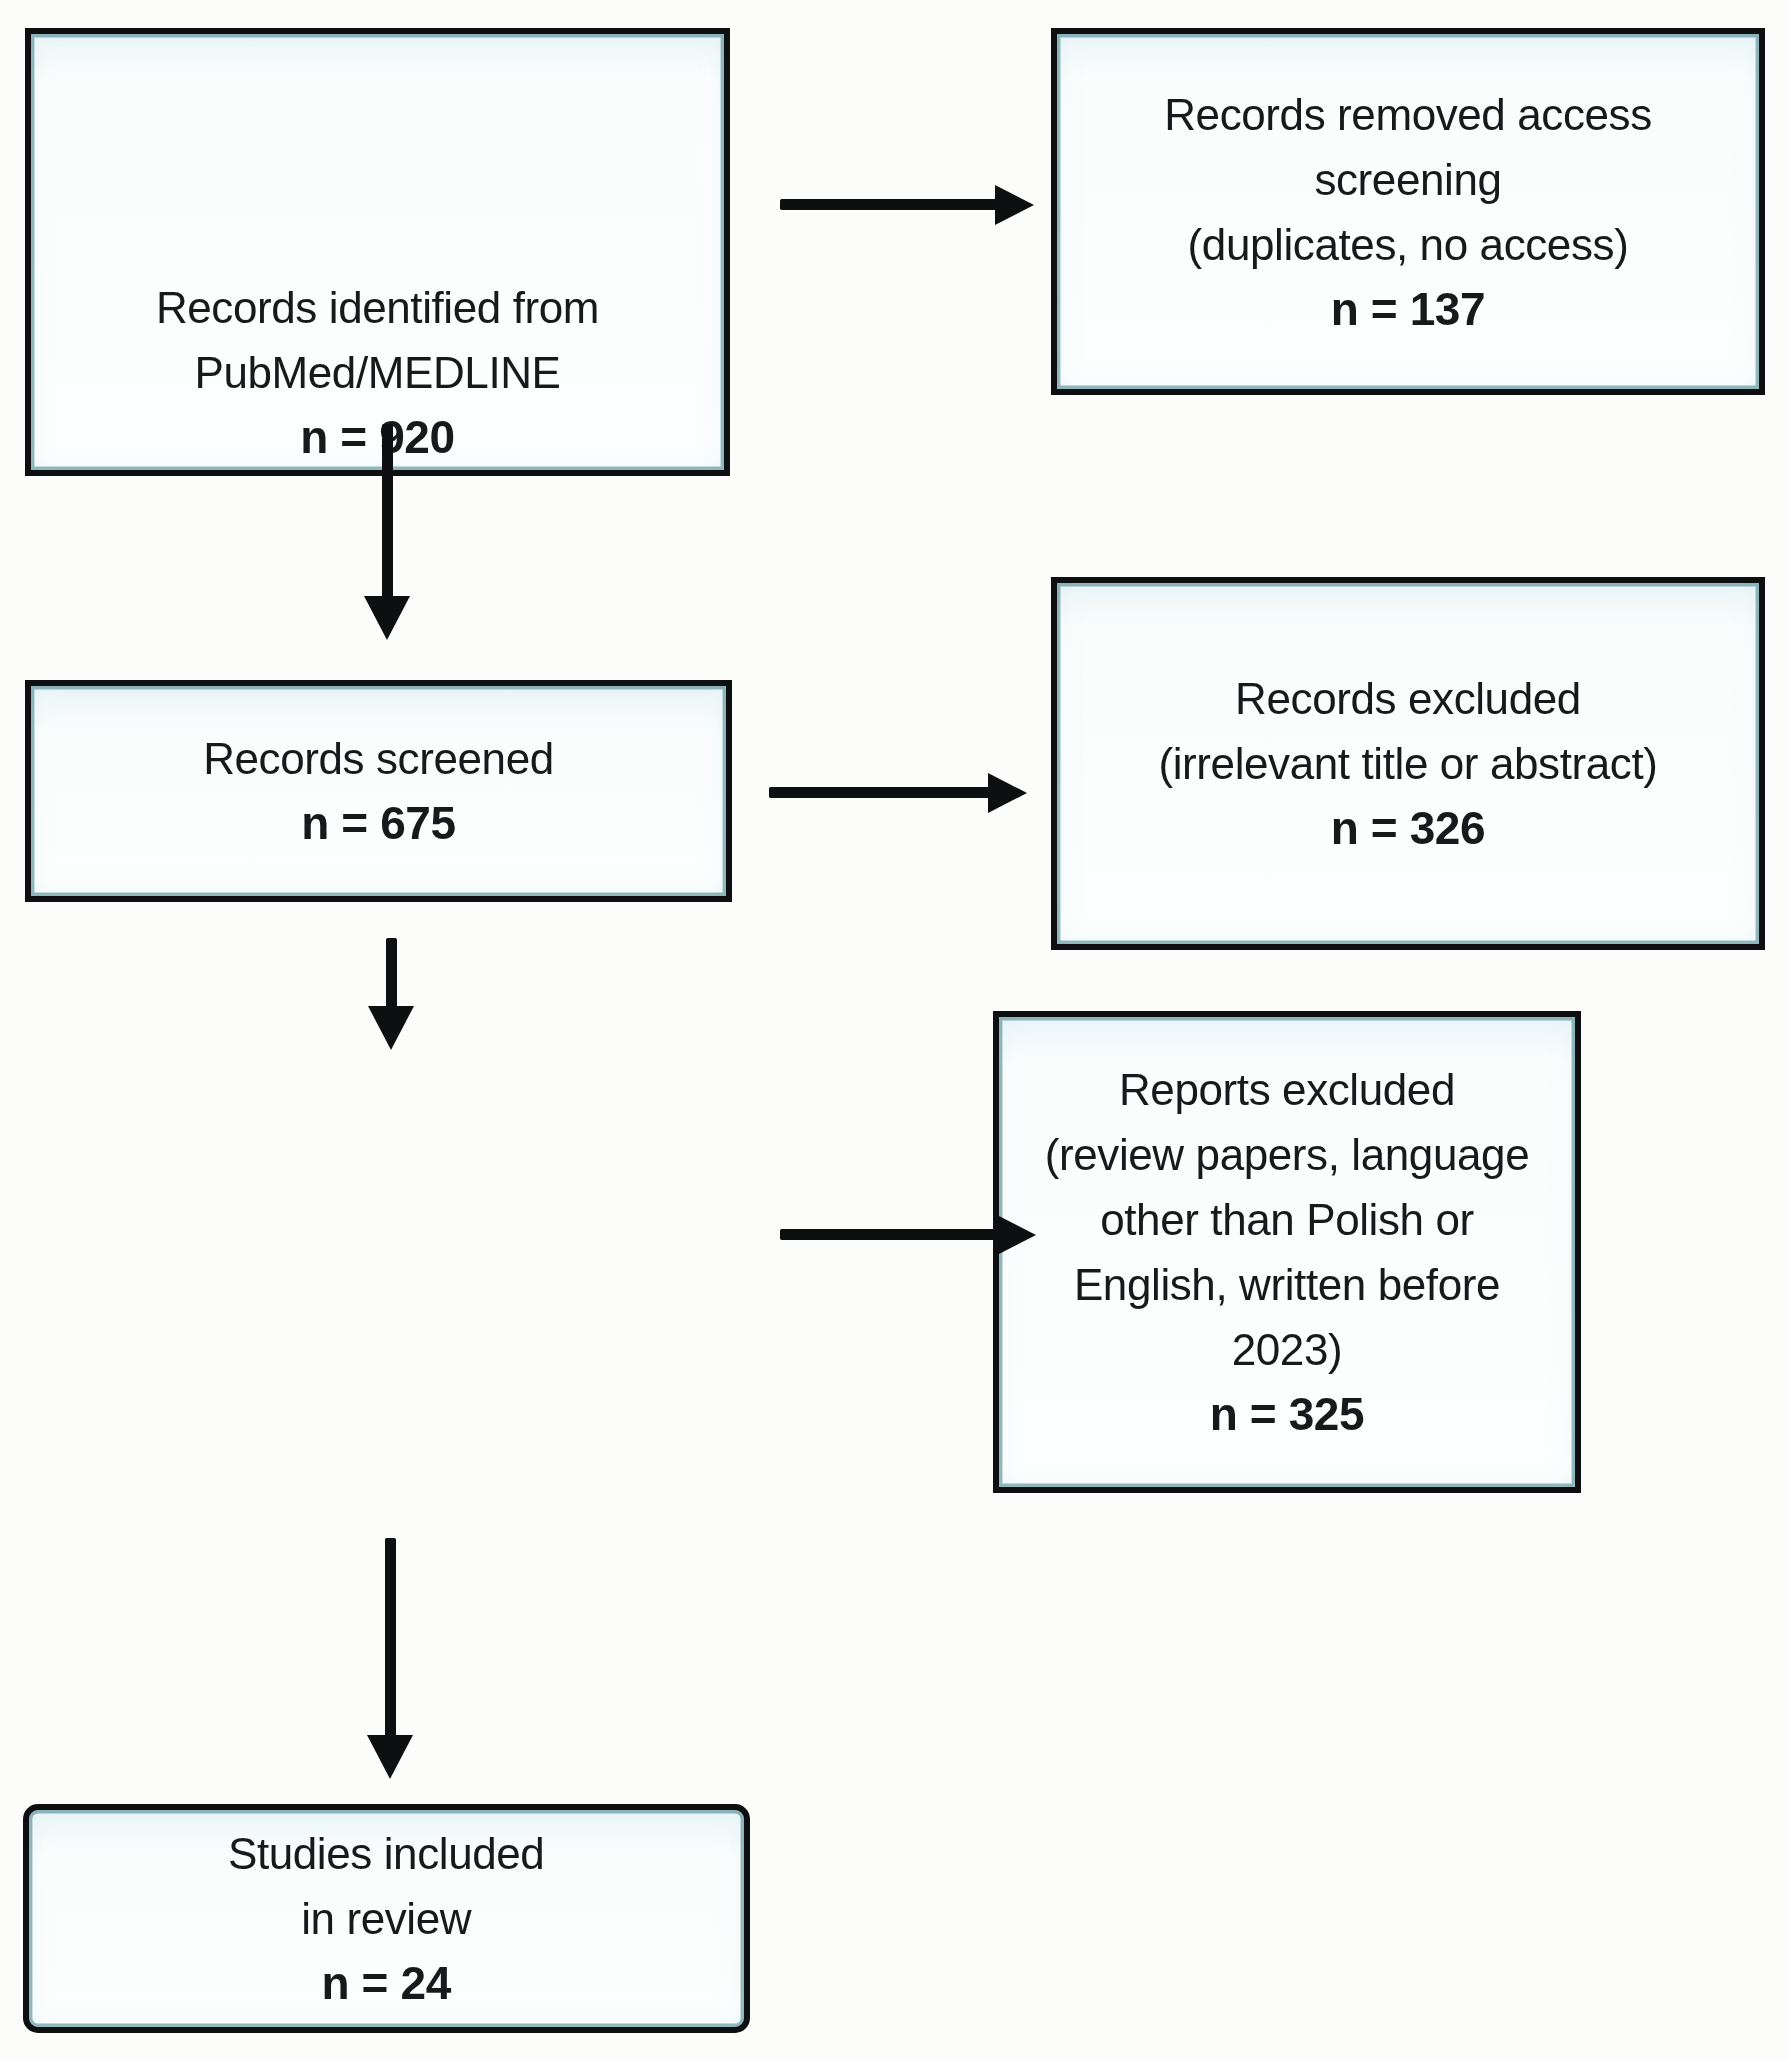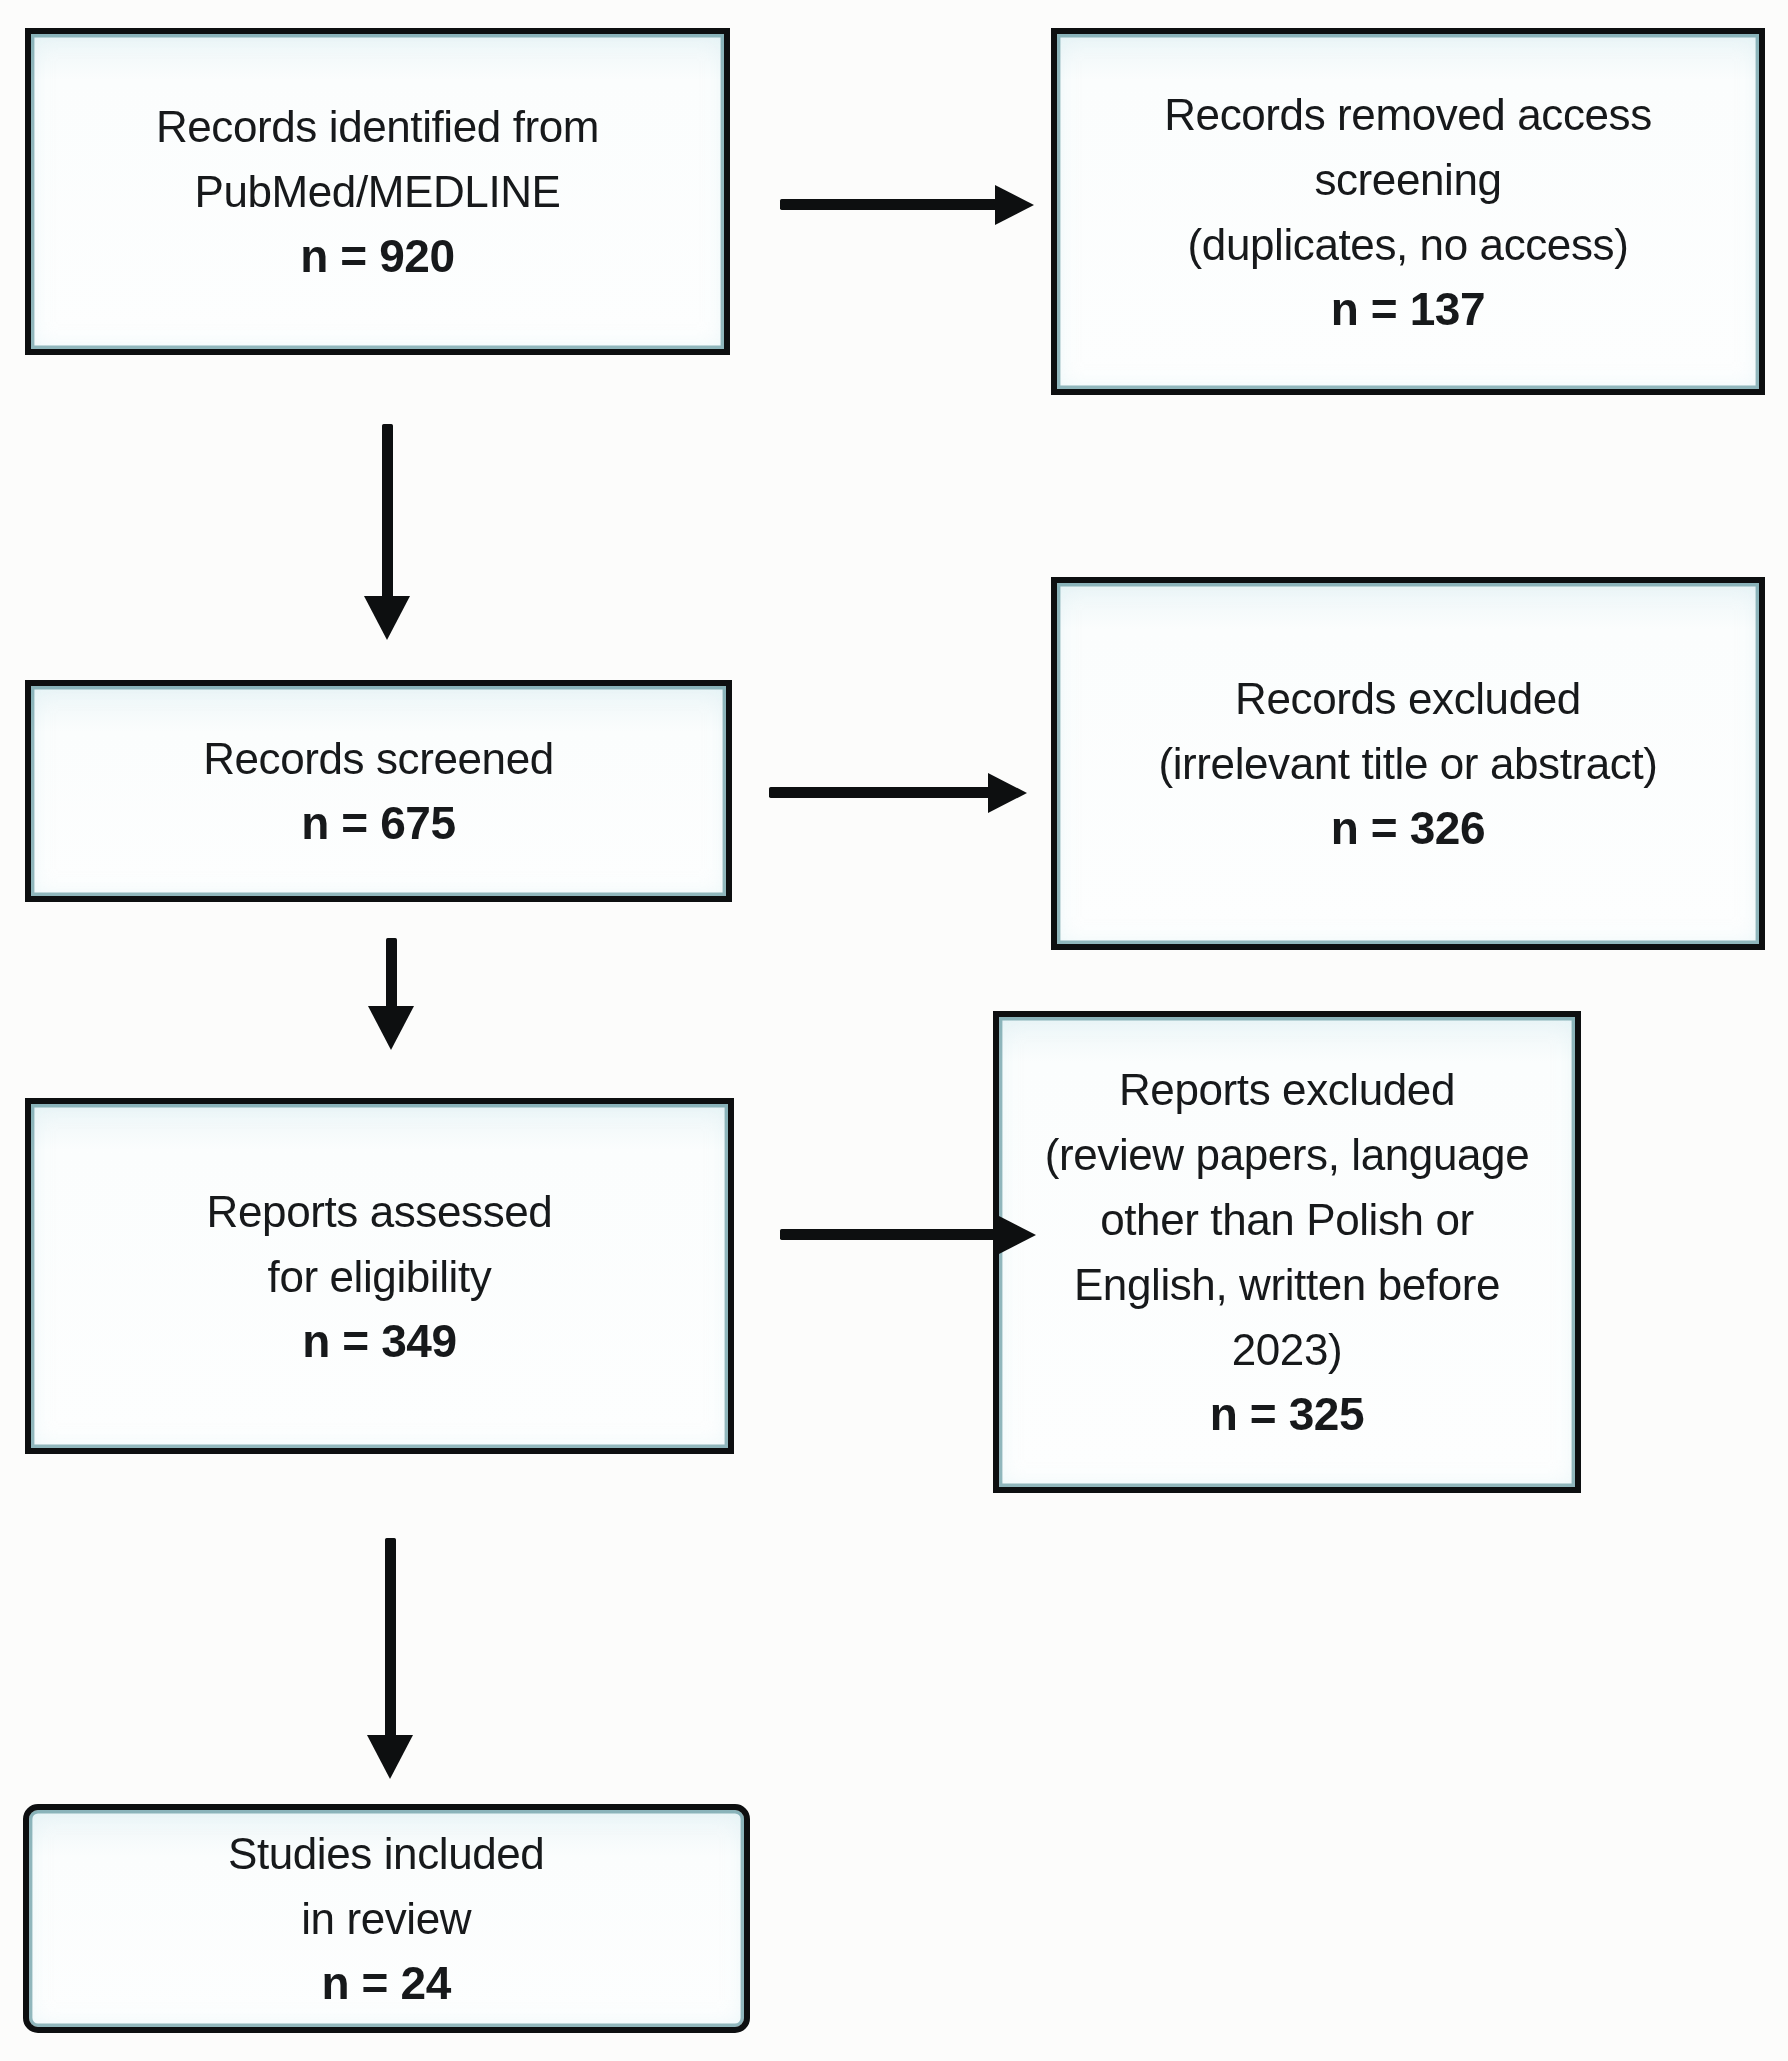--- a/index.html
+++ b/index.html
@@ -62,21 +62,21 @@
     border-left:23.5px solid transparent;
     border-right:23.5px solid transparent;
     border-top:44px solid var(--ink);
   }
 </style>
 </head>
 <body>
 
 <div class="canvas">
 
-  <div class="box" style="left:25px;top:28px;width:705px;height:327px;">
+  <div class="box" style="left:25px;top:28px;width:705px;height:448px;justify-content:flex-end;">
     <div class="line">Records identified from</div>
     <div class="line">PubMed/MEDLINE</div>
     <div class="line n">n = 920</div>
   </div>
 
   <div class="box" style="left:1051px;top:28px;width:714px;height:367px;">
     <div class="line">Records removed access</div>
     <div class="line">screening</div>
     <div class="line">(duplicates, no access)</div>
     <div class="line n">n = 137</div>
@@ -106,25 +106,20 @@
   <div class="harrow" style="left:769px;top:773px;width:258px;">
     <div class="shaft"></div>
     <div class="head"></div>
   </div>
 
   <div class="varrow" style="left:368px;top:938px;height:112px;">
     <div class="shaft"></div>
     <div class="head"></div>
   </div>
 
-  <div class="box" style="left:25px;top:1098px;width:709px;height:356px;">
-    <div class="line">Reports assessed</div>
-    <div class="line">for eligibility</div>
-    <div class="line n">n = 349</div>
-  </div>
 
   <div class="box" style="left:993px;top:1011px;width:588px;height:482px;">
     <div class="line">Reports excluded</div>
     <div class="line">(review papers, language</div>
     <div class="line">other than Polish or</div>
     <div class="line">English, written before</div>
     <div class="line">2023)</div>
     <div class="line n">n = 325</div>
   </div>
 

